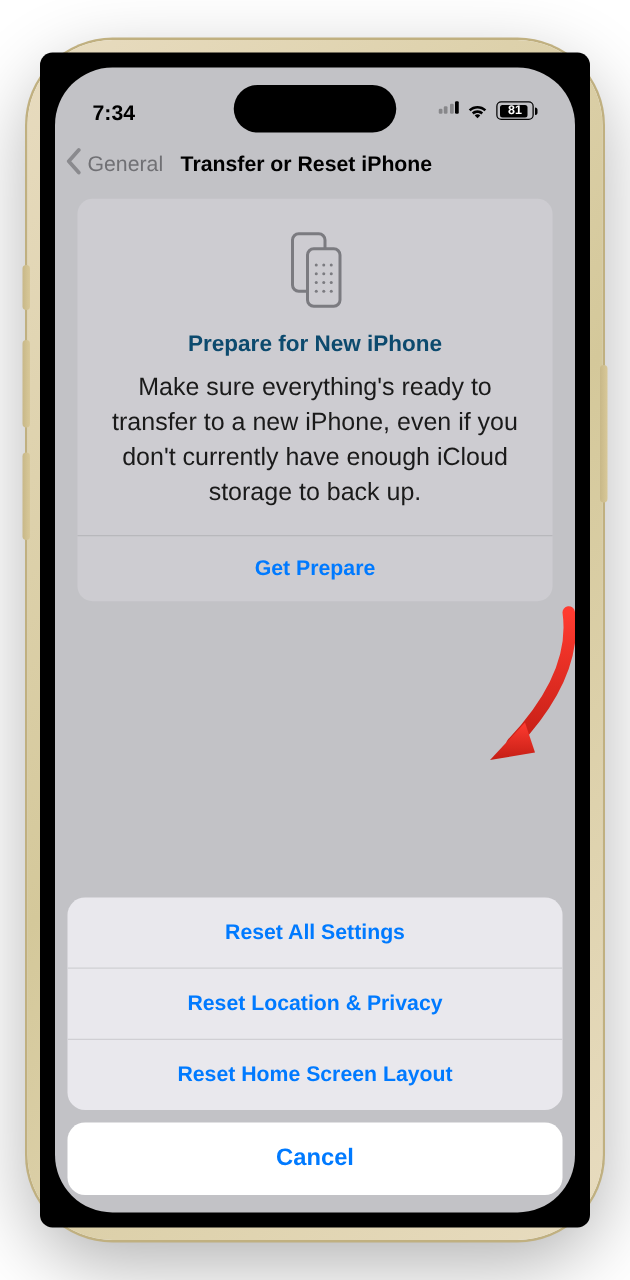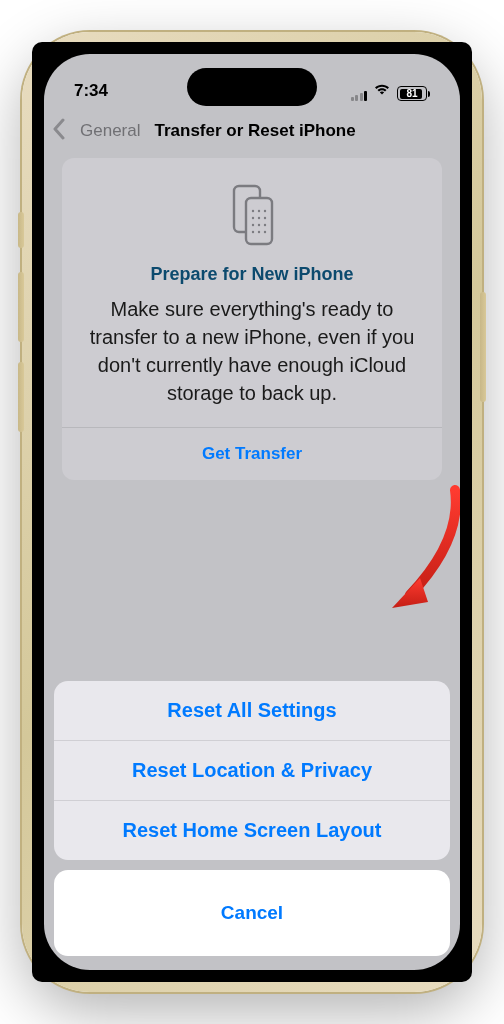--- a/index.html
+++ b/index.html
@@ -61,21 +61,21 @@
       justify-content: space-between;
       align-items: center;
       padding: 18px 30px 0 30px;
       height: 56px;
       font-size: 17px;
       font-weight: 600;
       color: #000;
     }
     .status-right {
       display: flex;
-      align-items: flex-end;
+      align-items: flex-start;
       gap: 6px;
     }
     .signal-icon { display: inline-flex; align-items: flex-end; gap: 1.5px; }
     .signal-bar { width: 3px; background: #000; border-radius: 1px; }
     .signal-bar.b1 { height: 4px; opacity: 0.3; }
     .signal-bar.b2 { height: 6px; opacity: 0.3; }
     .signal-bar.b3 { height: 8px; opacity: 0.3; }
     .signal-bar.b4 { height: 10px; }
     .wifi-icon { width: 18px; height: 14px; }
     .battery {
@@ -119,21 +119,21 @@
       gap: 2px;
     }
     .back-chevron {
       width: 14px;
       height: 22px;
       color: #707074;
     }
     .back-label {
       color: #707074;
       font-size: 17px;
-      margin-left: 12px;
+      margin-left: 2px;
     }
     .nav-title {
       font-size: 17px;
       font-weight: 600;
       color: #000;
       margin-left: 12px;
     }
     .content {
       padding: 0 18px;
     }
@@ -179,31 +179,31 @@
     }
     .sheet-group {
       background: #E9E8ED;
       border-radius: 14px;
       overflow: hidden;
       margin-bottom: 10px;
     }
     .sheet-item {
       text-align: center;
       padding: 18px 0;
-      font-size: 20px;
+      font-size: 17px;
       font-weight: 600;
       color: #007AFF;
       border-bottom: 1px solid #d0cfd4;
     }
     .sheet-item:last-child { border-bottom: none; }
     .cancel-btn {
       background: #fff;
       border-radius: 14px;
       text-align: center;
-      padding: 32px 0;
+      padding: 18px 0;
       font-size: 19px;
       font-weight: 700;
       color: #007AFF;
     }
     .reset-peek {
       position: absolute;
       left: 28px;
       bottom: 80px;
       color: #007AFF;
       font-size: 16px;
@@ -286,21 +286,21 @@
               <circle cx="41" cy="45" r="1.2" fill="#7b7b80" stroke="none"></circle>
               <circle cx="47" cy="45" r="1.2" fill="#7b7b80" stroke="none"></circle>
               <circle cx="35" cy="52" r="1.2" fill="#7b7b80" stroke="none"></circle>
               <circle cx="41" cy="52" r="1.2" fill="#7b7b80" stroke="none"></circle>
               <circle cx="47" cy="52" r="1.2" fill="#7b7b80" stroke="none"></circle>
             </svg>
           </div>
           <div class="card-title">Prepare for New iPhone</div>
           <div class="card-desc">Make sure everything's ready to transfer to a new iPhone, even if you don't currently have enough iCloud storage to back up.</div>
           <div class="card-divider"></div>
-          <div class="card-action">Get Transfer</div>
+          <div class="card-action">Get Prepare</div>
         </div>
       </div>
 
       <div class="reset-peek">Reset</div>
 
       <div class="action-sheet">
         <div class="sheet-group">
           <div class="sheet-item">Reset All Settings</div>
           <div class="sheet-item">Reset Location &amp; Privacy</div>
           <div class="sheet-item">Reset Home Screen Layout</div>

